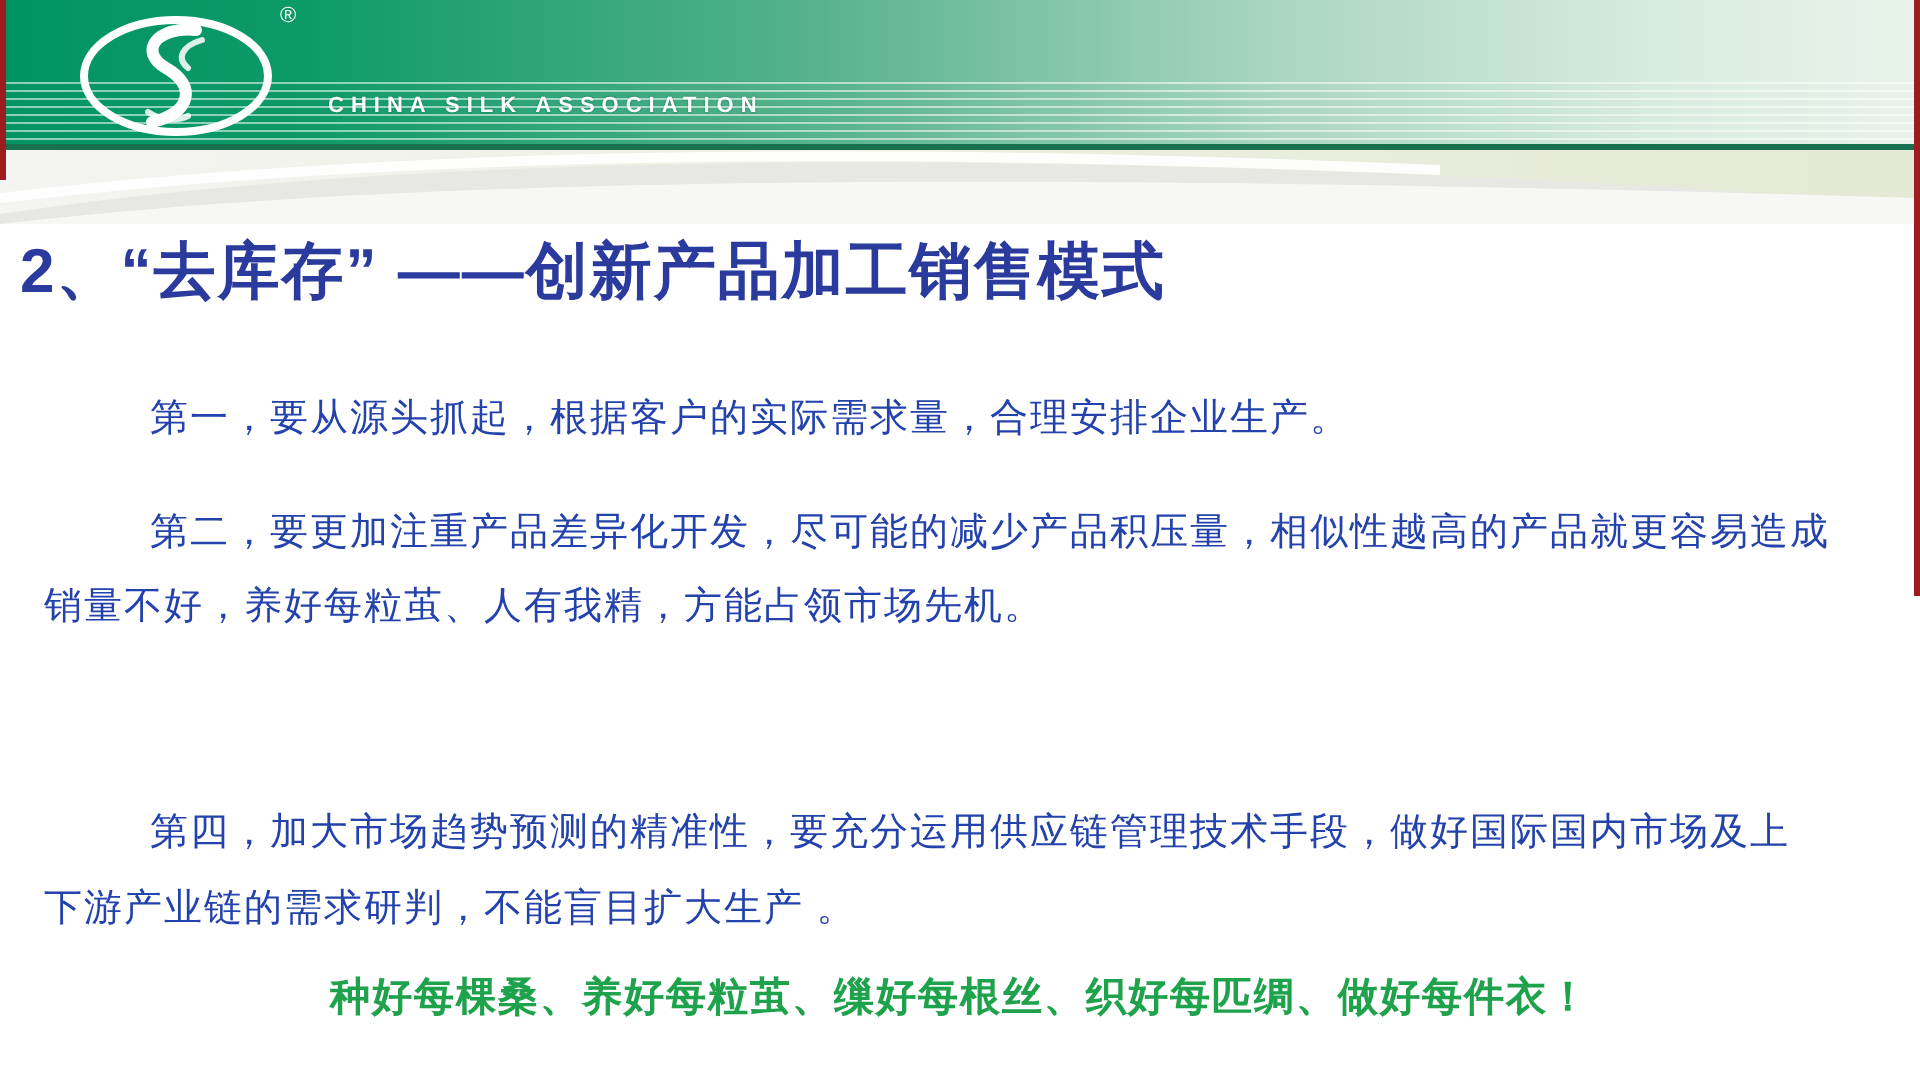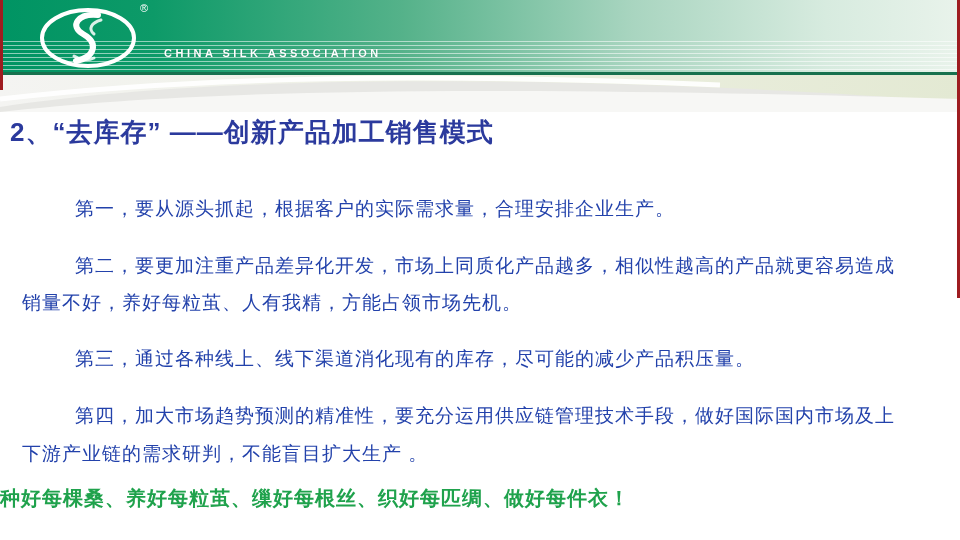--- a/index.html
+++ b/index.html
@@ -36,36 +36,36 @@
   }
   
   .swoosh { position:absolute; left:0; top:75px; width:960px; height:37px; }
   .swoosh svg { display:block; }
   
   .edge-left  { position:absolute; left:0;  top:0; width:3px; height:90px;  background:#9e1c20; }
   .edge-right { position:absolute; right:0; top:0; width:3px; height:298px; background:#9e1c20; }
   
   .title {
     position:absolute; left:10px; top:115px; width:940px;
-    color:#2b3a9d; font-size:26px; font-weight:bold; letter-spacing:1px;
+    color:#2b3a9d; font-size:31px; font-weight:bold; letter-spacing:1px;
     white-space:nowrap;
   }
   .body-line {
     position:absolute; left:22px; width:930px;
     color:#2342ab; font-size:19px; letter-spacing:1px; white-space:nowrap;
   }
   .indent { text-indent:53px; }
   .l-p1  { top:196px; }
   .l-p2a { top:253px; }
   .l-p2b { top:290px; }
   .l-p3  { top:346px; }
   .l-p4a { top:403px; }
   .l-p4b { top:441px; }
   .slogan {
-    position:absolute; left:0; top:485px; width:960px; 
+    position:absolute; left:0; top:485px; width:960px; text-align:center;
     color:#1fa24c; font-size:20px; font-weight:bold; letter-spacing:1px;
     white-space:nowrap;
   }
 </style>
 </head>
 <body>
 
 <div class="slide">
 
   <div class="banner">
@@ -96,21 +96,20 @@
       <path d="M0,24 C200,1 430,-2 720,10" stroke="#ffffff" stroke-width="5" fill="none" opacity="0.9"></path>
     </svg>
   </div>
 
   <div class="edge-left"></div>
   <div class="edge-right"></div>
 
   <div class="title">2、“去库存” ——创新产品加工销售模式</div>
 
   <div class="body-line indent l-p1">第一，要从源头抓起，根据客户的实际需求量，合理安排企业生产。</div>
-  <div class="body-line indent l-p2a">第二，要更加注重产品差异化开发，市场上同质化产品越多，相似性越高的产品就更容易造成</div>
+  <div class="body-line indent l-p2a">第二，要更加注重产品差异化开发，尽可能的减少产品积压量，相似性越高的产品就更容易造成</div>
   <div class="body-line l-p2b">销量不好，养好每粒茧、人有我精，方能占领市场先机。</div>
-  <div class="body-line indent l-p3">第三，通过各种线上、线下渠道消化现有的库存，尽可能的减少产品积压量。</div>
   <div class="body-line l-p4b">下游产业链的需求研判，不能盲目扩大生产 。</div>
   <div class="body-line indent l-p4a">第四，加大市场趋势预测的精准性，要充分运用供应链管理技术手段，做好国际国内市场及上</div>
 
   <div class="slogan">种好每棵桑、养好每粒茧、缫好每根丝、织好每匹绸、做好每件衣！</div>
 
 </div>
 
 </body></html>

